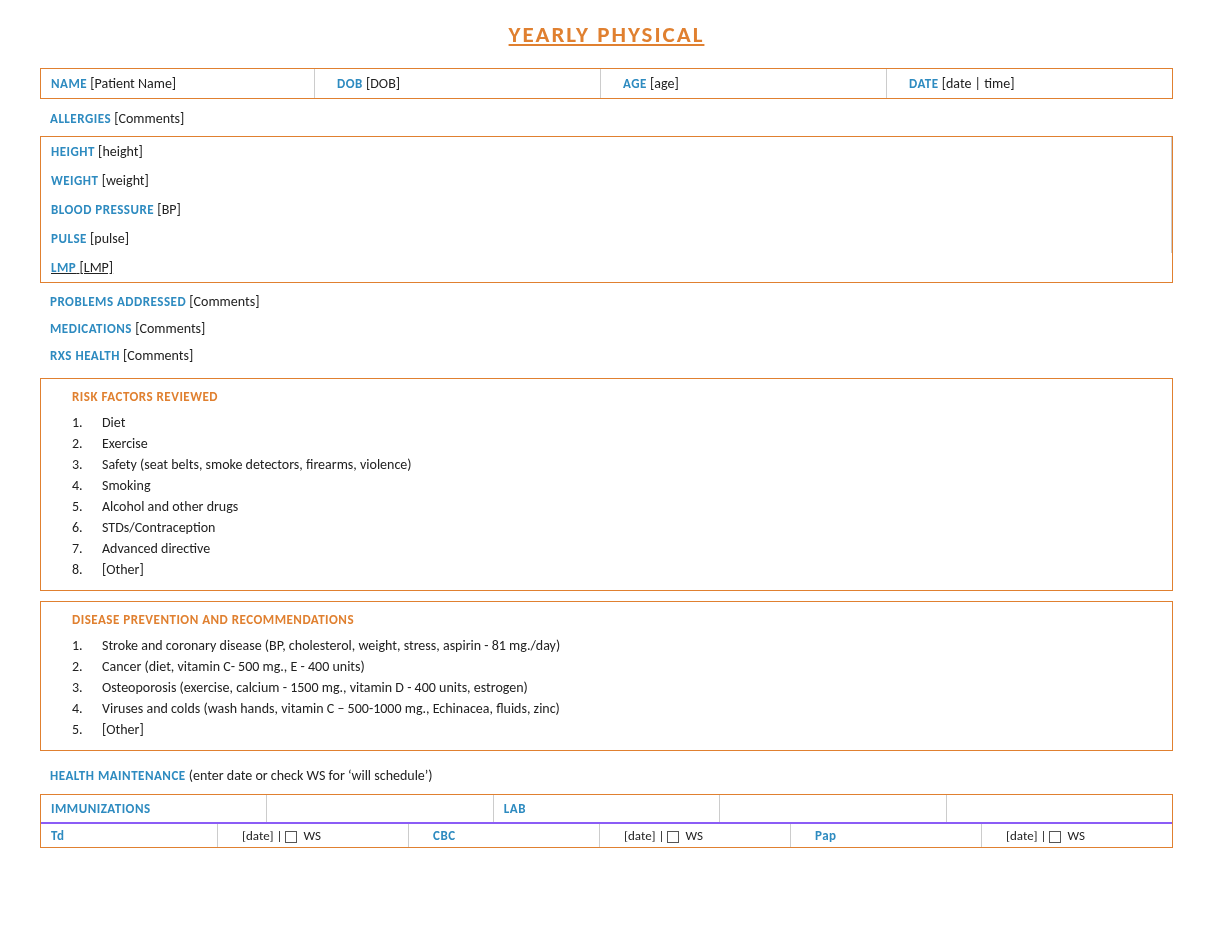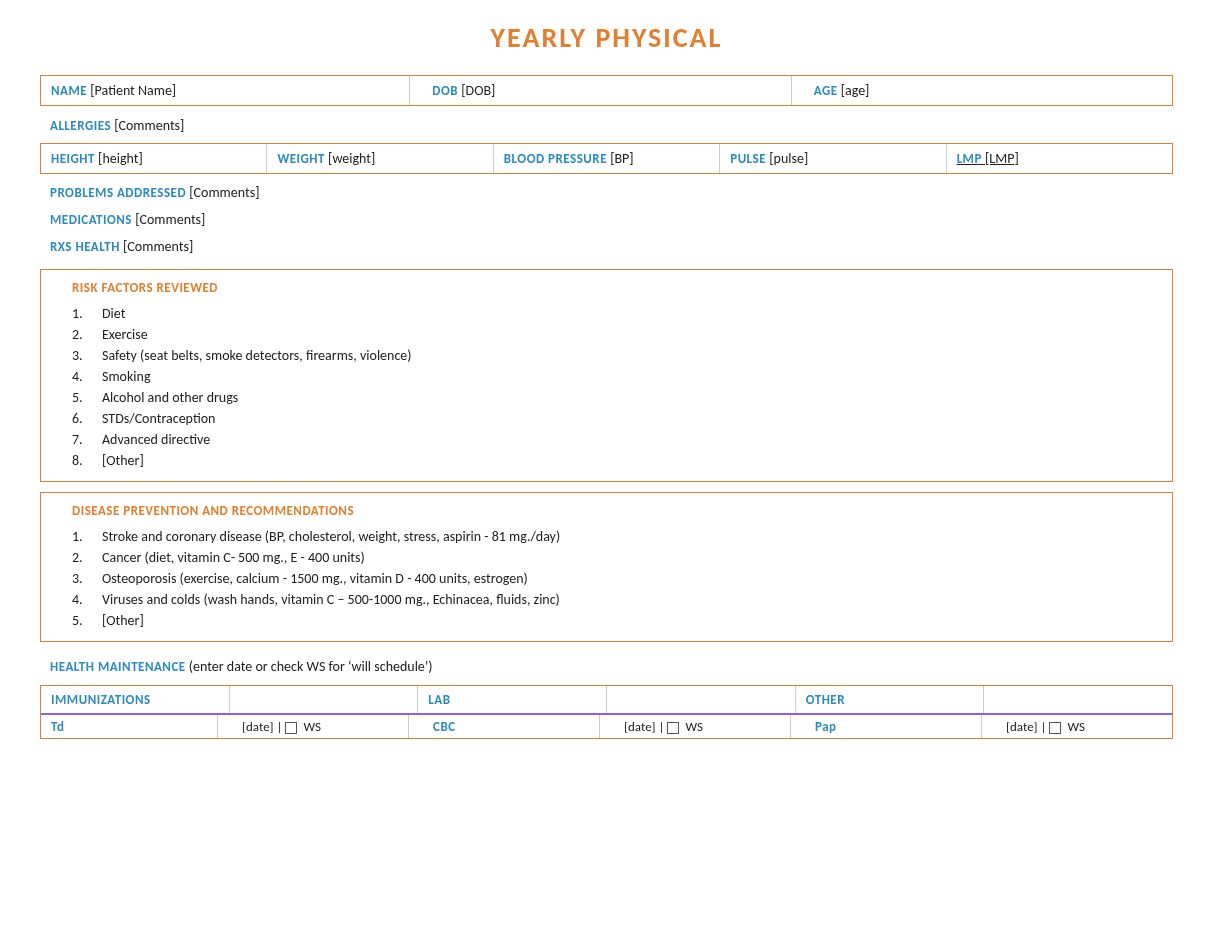--- a/index.html
+++ b/index.html
@@ -6,24 +6,25 @@
     body {
       font-family: Calibri, 'Segoe UI', Arial, sans-serif;
       background: #fff;
       color: #222;
       font-size: 14px;
       padding: 20px 40px;
     }
     h1.page-title {
       text-align: center;
       color: #e08030;
-      font-size: 28px;
+      font-size: 23px;
       font-weight: bold;
       letter-spacing: 2px;
       margin-bottom: 20px;
+      text-decoration: underline;
     }
     .label-blue {
       color: #2e8bc0;
       font-weight: bold;
       font-size: 13px;
       letter-spacing: 0.5px;
     }
     
     .patient-info-box {
       border: 1.5px solid #e08030;
@@ -42,20 +43,21 @@
     .allergies-row {
       padding: 5px 10px;
       margin-bottom: 4px;
     }
 
     
     .vitals-box {
       border: 1.5px solid #e08030;
       display: flex;
       margin-bottom: 6px;
+      flex-direction: column;
     }
     .vitals-cell {
       padding: 6px 10px;
       border-right: 1px solid #ccc;
       flex: 1;
     }
     .vitals-cell:last-child { border-right: none; text-decoration: underline; }
 
     
     .simple-row {
@@ -144,20 +146,24 @@
     <span>[Patient Name]</span>
   </div>
   <div class="patient-info-cell">
     <span class="label-blue">DOB</span>
     <span>[DOB]</span>
   </div>
   <div class="patient-info-cell">
     <span class="label-blue">AGE</span>
     <span>[age]</span>
   </div>
+  <div class="patient-info-cell">
+    <span class="label-blue">DATE</span>
+    <span>[date | time]</span>
+  </div>
 </div>
 
 <div class="allergies-row">
   <span class="label-blue">ALLERGIES</span>
   <span>[Comments]</span>
 </div>
 
 <div class="vitals-box">
   <div class="vitals-cell">
     <span class="label-blue">HEIGHT</span>
@@ -269,23 +275,20 @@
 
     <div class="hm-header-row">
       <div class="hm-col">
         <span class="label-blue">IMMUNIZATIONS</span>
       </div>
       <div class="hm-col"></div>
       <div class="hm-col">
         <span class="label-blue">LAB</span>
       </div>
       <div class="hm-col"></div>
-      <div class="hm-col">
-        <span class="label-blue">OTHER</span>
-      </div>
       <div class="hm-col"></div>
     </div>
 
     <div class="hm-data-row">
       <div class="hm-data-cell">
         <span class="label-blue">Td</span>
       </div>
       <div class="hm-data-cell">
         <span>[date] |</span>
         <span class="checkbox-inline"></span>

